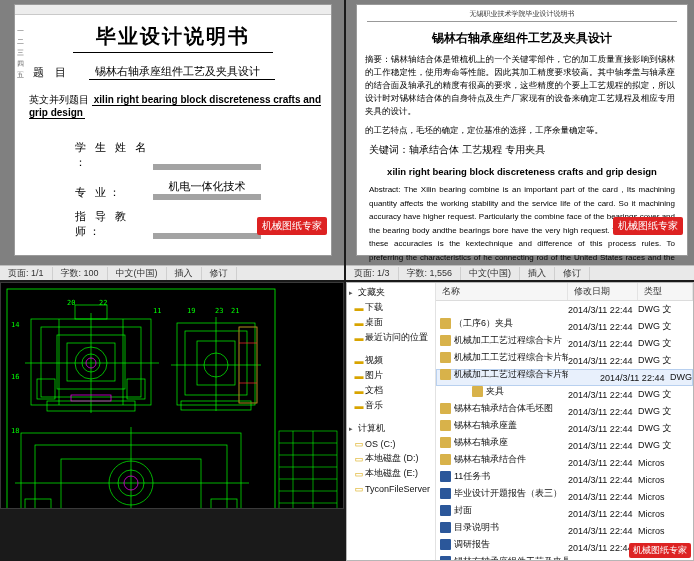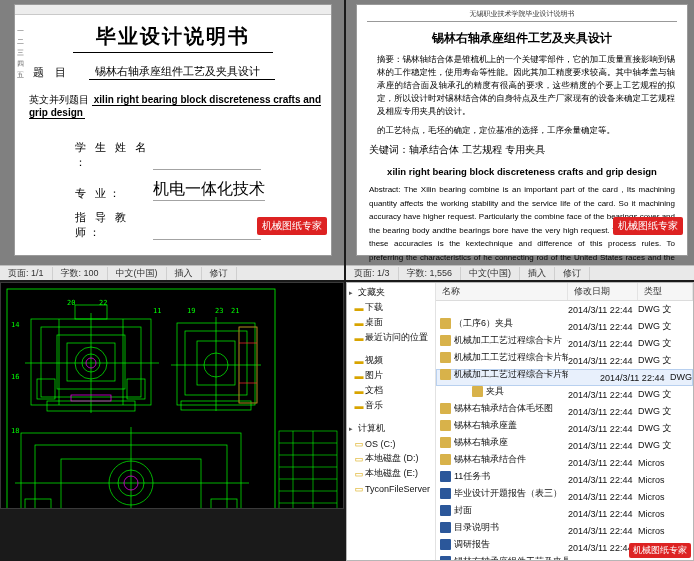--- a/index.html
+++ b/index.html
@@ -15,32 +15,32 @@
   .w-ruler{position:absolute;left:0;top:0;width:100%;height:9px;background:#ededed;border-bottom:1px solid #c9c9c9;}
   .doc1-title{text-align:center;font-size:20px;font-weight:bold;color:#000;margin-top:18px;font-family:"DejaVu Sans",sans-serif;letter-spacing:2px;}
   .doc1-titleline{width:200px;height:1px;background:#000;margin:2px auto 0 auto;}
   .f-row{display:flex;font-size:11px;color:#000;margin:11px 0 0 18px;align-items:flex-end;}
   .f-lab{width:56px;letter-spacing:4px;}
   .f-val{border-bottom:1px solid #000;min-width:180px;padding-left:6px;font-size:11px;}
   .f-row2{font-size:10px;color:#000;margin:13px 0 6px 14px;}
   .f-en{border-bottom:1px solid #000;font-weight:bold;font-size:10px;padding:0 2px;}
   .c-row{display:flex;font-size:11px;color:#000;margin:9px 0 0 60px;align-items:flex-end;}
   .c-lab{width:78px;letter-spacing:3px;}
-  .c-val{border-bottom:1px solid #a3a3a3;min-width:108px;text-align:center;font-size:16px;}
+  .c-val{border-bottom:6px solid #a3a3a3;min-width:108px;text-align:center;font-size:11px;}
   .wm{position:absolute;right:4px;bottom:20px;background:#d22;color:#fff;font-size:10px;padding:2px 5px;border-radius:2px;}
   .w-status{position:absolute;left:0;bottom:0;width:100%;height:14px;background:#e9e9e9;border-top:1px solid #bdbdbd;font-size:9px;color:#333;display:flex;align-items:center;}
   .w-status span{padding:0 8px;border-right:1px solid #cfcfcf;white-space:nowrap;}
   .w-left-marks{position:absolute;left:2px;top:20px;width:10px;font-size:7px;color:#666;line-height:11px;}
 
   
   #doc2{left:346px;top:0;width:348px;height:280px;background:#808080;}
   .w-page2{position:absolute;left:10px;top:4px;width:330px;height:250px;background:#fff;border:1px solid #9a9a9a;padding:0;}
   .d2-head{text-align:center;font-size:7px;color:#333;border-bottom:1px solid #999;margin:4px 10px 0 10px;padding-bottom:2px;}
   .d2-title{text-align:center;font-size:12px;font-weight:bold;margin-top:8px;color:#000;font-family:"DejaVu Sans",sans-serif;}
-  .d2-p{font-size:8.5px;color:#000;line-height:13px;margin:6px 12px 0 20px;text-align:justify;font-family:"DejaVu Sans",sans-serif;}
+  .d2-p{font-size:8.5px;color:#000;line-height:13px;margin:6px 12px 0 8px;text-align:justify;font-family:"DejaVu Sans",sans-serif;}
   .d2-kw{font-size:10px;color:#000;margin:6px 12px 8px 12px;font-family:"DejaVu Sans",sans-serif;}
   .d2-entitle{text-align:center;font-size:9.5px;font-weight:bold;margin-top:9px;color:#000;}
   .d2-en{font-size:8px;color:#000;line-height:13.5px;margin:6px 12px 0 12px;text-align:justify;}
 
   
   #cad{left:0;top:282px;width:344px;height:227px;background:#000;border:1px solid #3a3a3a;box-sizing:border-box;}
   #cadsvg{display:block;}
 
   
   #exp{left:346px;top:282px;width:348px;height:279px;background:#fff;border:1px solid #b6b6b6;box-sizing:border-box;}

